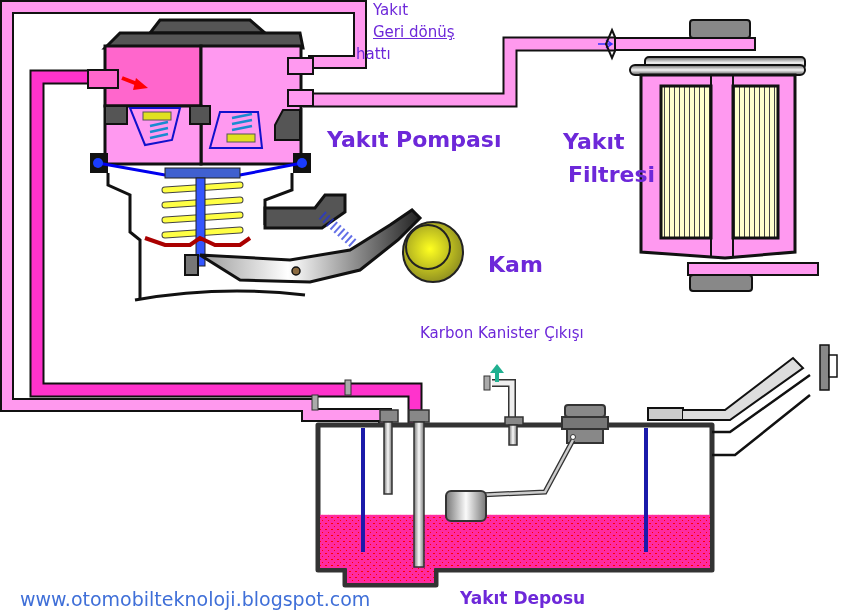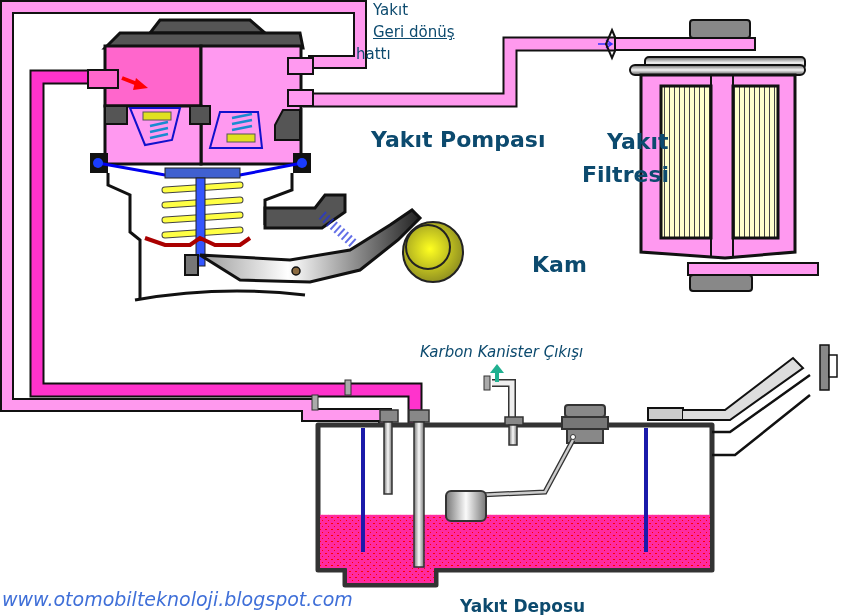--- a/index.html
+++ b/index.html
@@ -1,19 +1,19 @@
 <!DOCTYPE html>
 <html><head>
 <meta charset="utf-8">
 <style>
   html,body{margin:0;padding:0;background:#fff;}
   body{width:844px;height:615px;position:relative;overflow:hidden;font-family:"DejaVu Sans","Liberation Sans",sans-serif;}
   svg{position:absolute;left:0;top:0;}
-  .lbl{position:absolute;color:#0c4a6e;white-space:nowrap;line-height:1.05;}
-  .lbl-big{font-size:22px;font-weight:bold;margin-left:44px;}
+  .lbl{position:absolute;color:#6d28d9;white-space:nowrap;line-height:1.05;}
+  .lbl-big{font-size:22px;font-weight:bold;}
   .lbl-med{font-size:17px;}
   .lbl-sm{font-size:15px;}
   .lbl-url{font-size:19px;color:#3f6fd8;}
 </style>
 </head>
 <body>
 
 <svg width="844" height="615" viewBox="0 0 844 615">
   <defs>
     <linearGradient id="gMetal" x1="0" x2="1" y1="0" y2="0">
@@ -186,21 +186,21 @@
   </g>
 </svg>
 
 <div class="lbl lbl-sm" style="left:373px;top:3px;">Yakıt</div>
 <div class="lbl lbl-sm" style="left:373px;top:25px;text-decoration:underline;">Geri dönüş</div>
 <div class="lbl lbl-sm" style="left:356px;top:47px;">hattı</div>
 
 <div class="lbl lbl-big" style="left:327px;top:128px;">Yakıt Pompası</div>
 
 <div class="lbl lbl-big" style="left:563px;top:130px;">Yakıt</div>
-<div class="lbl lbl-big" style="left:538px;top:163px;">Filtresi</div>
+<div class="lbl lbl-big" style="left:568px;top:163px;">Filtresi</div>
 
 <div class="lbl lbl-big" style="left:488px;top:253px;font-weight:bold;">Kam</div>
 
-<div class="lbl lbl-sm" style="left:420px;top:345px;font-style:italic;">Karbon Kanister Çıkışı</div>
-
-<div class="lbl lbl-med" style="left:460px;top:590px;font-weight:bold;margin-top:8px;">Yakıt Deposu</div>
-
-<div class="lbl lbl-url" style="left:2px;top:590px;font-style:italic;">www.otomobilteknoloji.blogspot.com</div>
+<div class="lbl lbl-sm" style="left:420px;top:326px;">Karbon Kanister Çıkışı</div>
+
+<div class="lbl lbl-med" style="left:460px;top:590px;font-weight:bold;">Yakıt Deposu</div>
+
+<div class="lbl lbl-url" style="left:20px;top:590px;">www.otomobilteknoloji.blogspot.com</div>
 
 </body></html>

